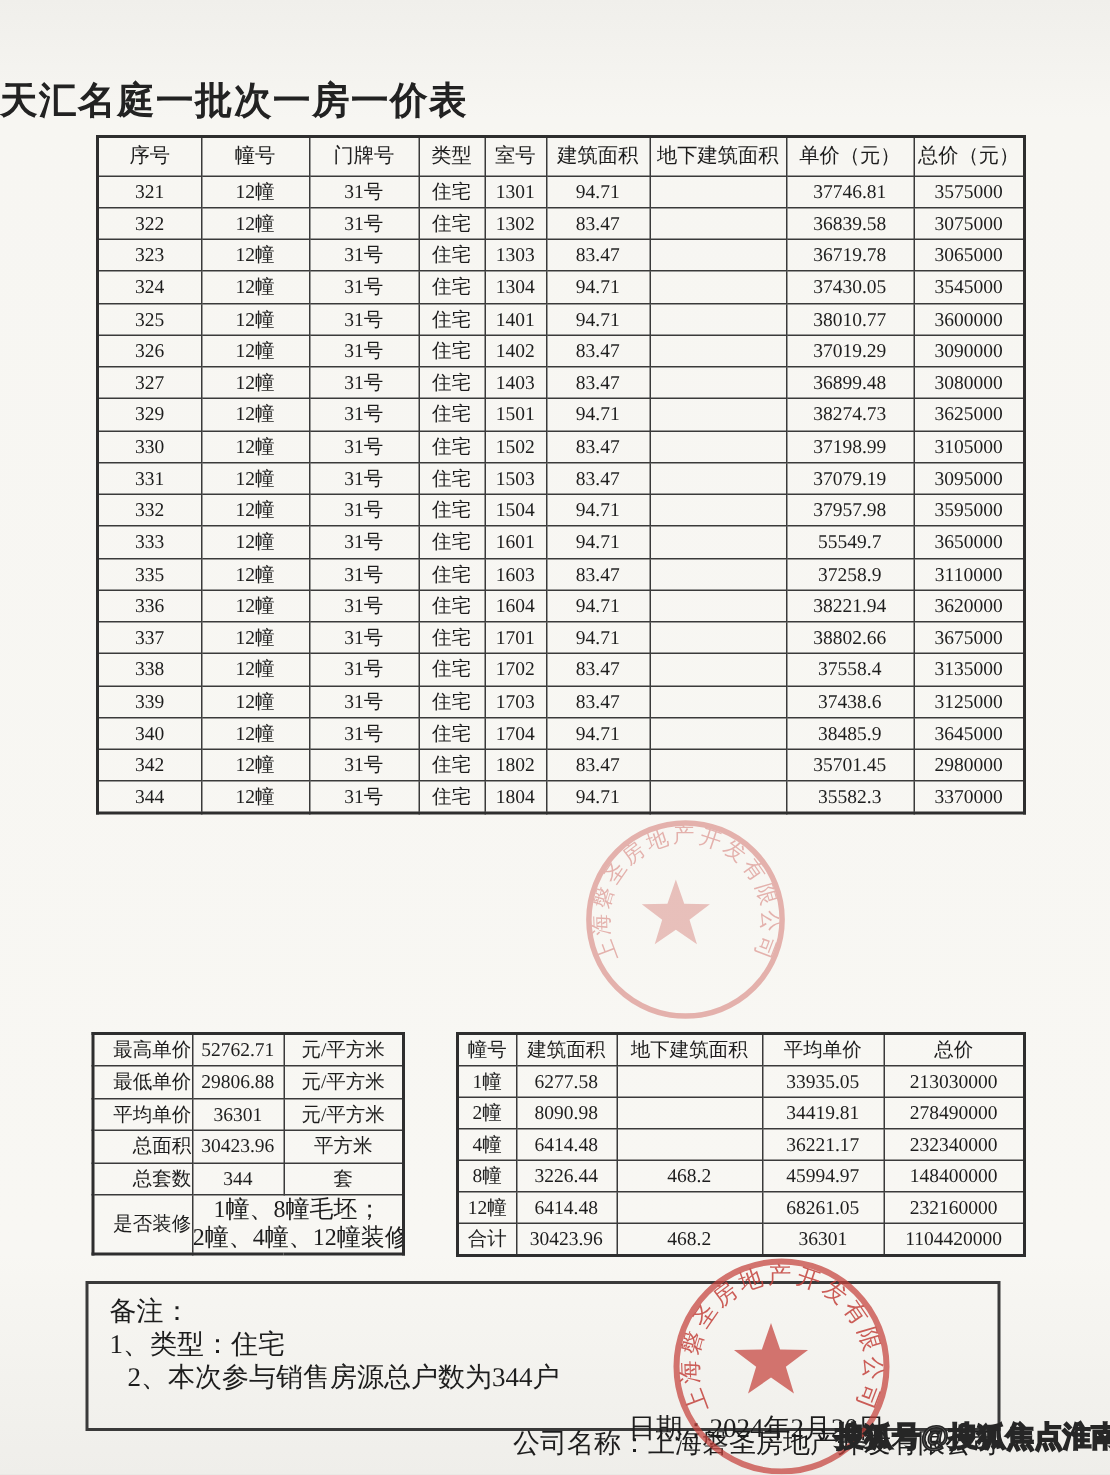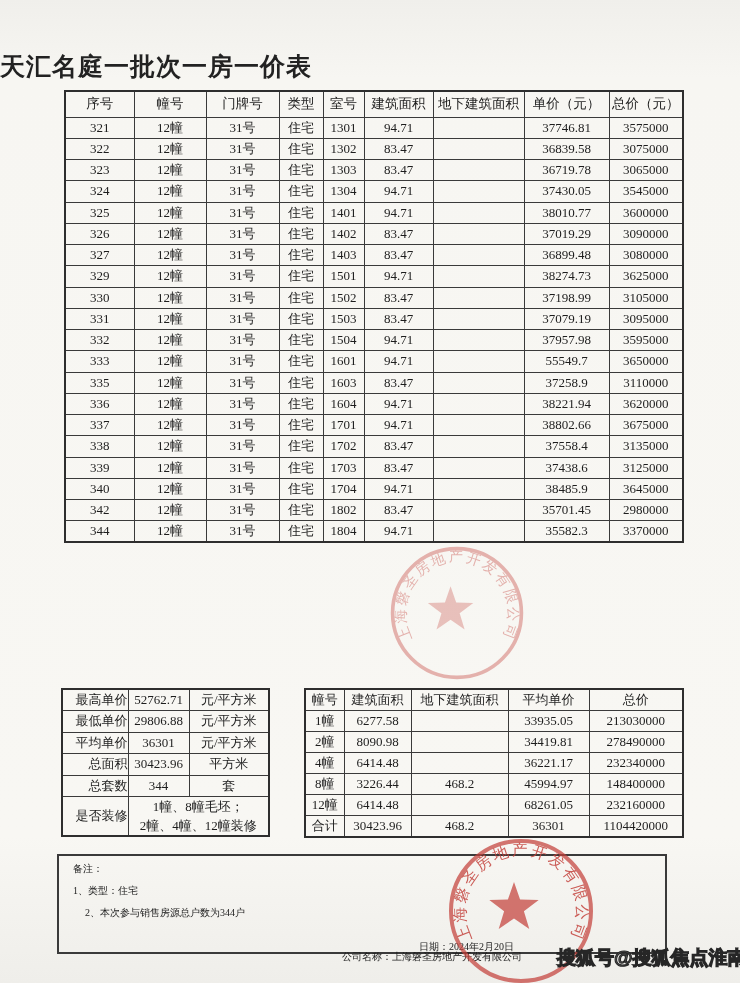--- a/index.html
+++ b/index.html
@@ -18,26 +18,26 @@
   td,th { border:1px solid #3a3a3a; text-align:center; vertical-align:middle;
           font-size:13px; font-weight:normal; color:#1d1d1d; overflow:hidden; white-space:nowrap; }
   .main-table { position:absolute; left:64px; top:90px; width:618px; border:2px solid #2e2e2e; }
   .main-table thead tr { height:26px; }
   .main-table thead th { font-size:13.5px; }
   .main-table tbody tr { height:21.25px; }
   .stats-table { position:absolute; left:61px; top:688px; width:207px; border:2px solid #2e2e2e; }
   .stats-table tr { height:21.5px; }
   .stats-table td:first-child { text-align:right; padding-left:7px; }
   .stats-table .reno-row { height:26px; }
-  .reno-cell div { line-height:19px; font-size:13px; }
+  .reno-cell div { line-height:19px; font-size:16px; }
   .bldg-table { position:absolute; left:304px; top:688px; width:378px; border:2px solid #2e2e2e; }
   .bldg-table tr { height:21.15px; }
   .notes-box {
     position:absolute; left:57px; top:854px; width:610px; height:100px;
-    border:2px solid #3a3a3a; font-size:10px;
+    border:2px solid #3a3a3a; font-size:18px;
   }
   .note-line { position:absolute; white-space:nowrap; color:#1d1d1d; }
   .note-title { left:14px; top:6px; }
   .note-item1 { left:14px; top:28px;text-align:right; }
   .note-item2 { left:26px; top:50px; }
   .note-company { left:283px; top:66px;margin-top:28px; }
   .note-date { left:360px; top:84px; }
   .seal { position:absolute; pointer-events:none; }
   .seal-top { left:388px; top:544px; width:138px; height:138px; opacity:.38; filter:blur(.4px); }
   .seal-bottom { left:446px; top:836px; width:150px; height:150px; opacity:.85; }

